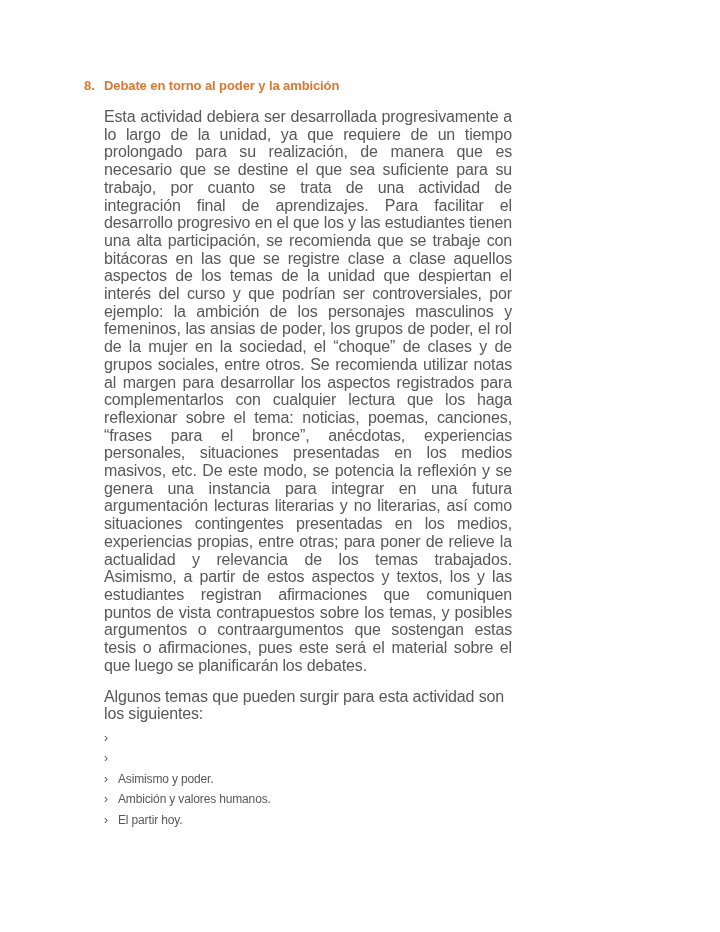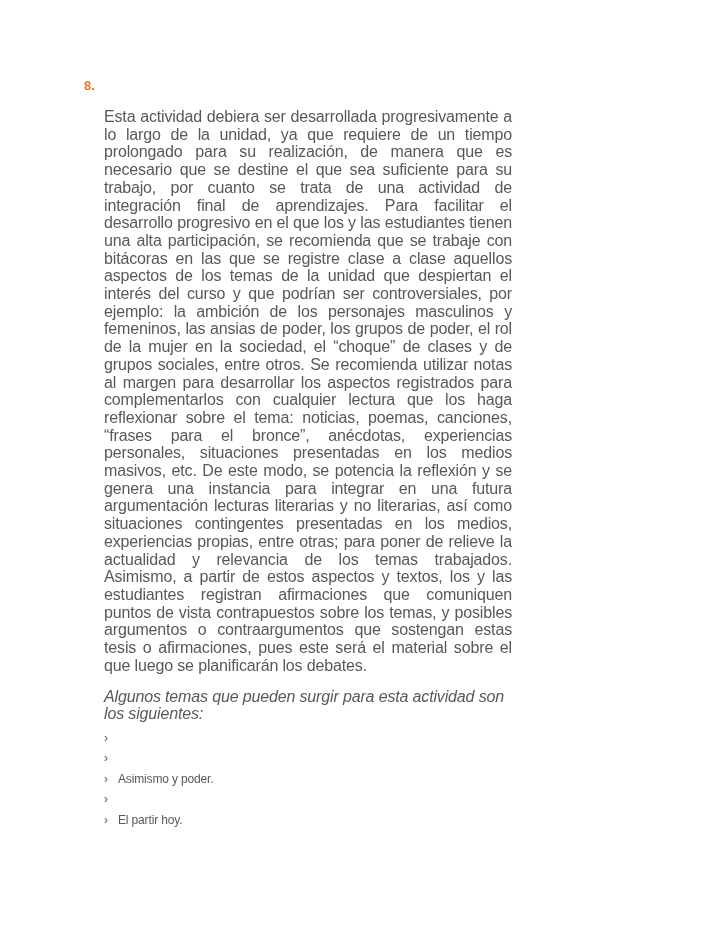--- a/index.html
+++ b/index.html
@@ -49,21 +49,20 @@
     font-size: 16px;
     line-height: 17.7px;
     letter-spacing: -0.15px;
   }
   .description {
     text-align: justify;
     margin-bottom: 13px;
   }
   .intro {
     margin-bottom: 7px;
-    font-style: italic;
   }
   .topics {
     margin-left: 20px;
     list-style: none;
   }
   .topics li {
     display: flex;
     align-items: baseline;
     color: var(--color-body-text);
     font-size: 12px;
@@ -78,39 +77,41 @@
   }
 </style>
 </head>
 <body>
 
 <div class="page">
   <section class="content">
 
     <h2 class="heading">
       <span class="num">8.</span>
+      <span>Debate en torno al poder y la ambición</span>
     </h2>
 
     <p class="body-text description">Esta actividad debiera ser desarrollada progresivamente a lo largo de la unidad, ya que requiere de un tiempo prolongado para su realización, de manera que es necesario que se destine el que sea suficiente para su trabajo, por cuanto se trata de una actividad de integración final de aprendizajes. Para facilitar el desarrollo progresivo en el que los y las estudiantes tienen una alta participación, se recomienda que se trabaje con bitácoras en las que se registre clase a clase aquellos aspectos de los temas de la unidad que despiertan el interés del curso y que podrían ser controversiales, por ejemplo: la ambición de los personajes masculinos y femeninos, las ansias de poder, los grupos de poder, el rol de la mujer en la sociedad, el “choque” de clases y de grupos sociales, entre otros. Se recomienda utilizar notas al margen para desarrollar los aspectos registrados para complementarlos con cualquier lectura que los haga reflexionar sobre el tema: noticias, poemas, canciones, “frases para el bronce”, anécdotas, experiencias personales, situaciones presentadas en los medios masivos, etc. De este modo, se potencia la reflexión y se genera una instancia para integrar en una futura argumentación lecturas literarias y no literarias, así como situaciones contingentes presentadas en los medios, experiencias propias, entre otras; para poner de relieve la actualidad y relevancia de los temas trabajados. Asimismo, a partir de estos aspectos y textos, los y las estudiantes registran afirmaciones que comuniquen puntos de vista contrapuestos sobre los temas, y posibles argumentos o contraargumentos que sostengan estas tesis o afirmaciones, pues este será el material sobre el que luego se planificarán los debates.</p>
 
     <p class="body-text intro">Algunos temas que pueden surgir para esta actividad son los siguientes:</p>
 
     <ul class="topics">
       <li>
         <span class="marker">›</span>
       </li>
       <li>
         <span class="marker">›</span>
       </li>
       <li>
         <span class="marker">›</span>
         <span>Asimismo y poder.</span>
       </li>
       <li>
         <span class="marker">›</span>
+        <span>Ambición y valores humanos.</span>
       </li>
       <li>
         <span class="marker">›</span>
         <span>El partir hoy.</span>
       </li>
     </ul>
 
   </section>
 </div>
 

